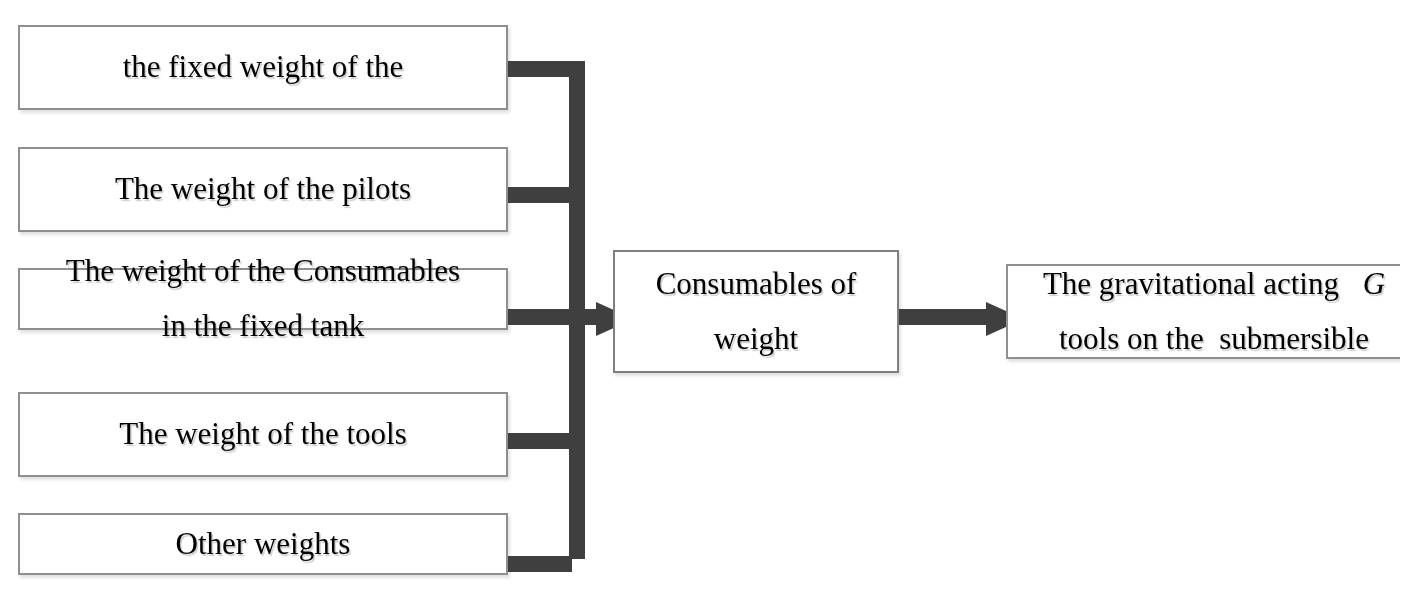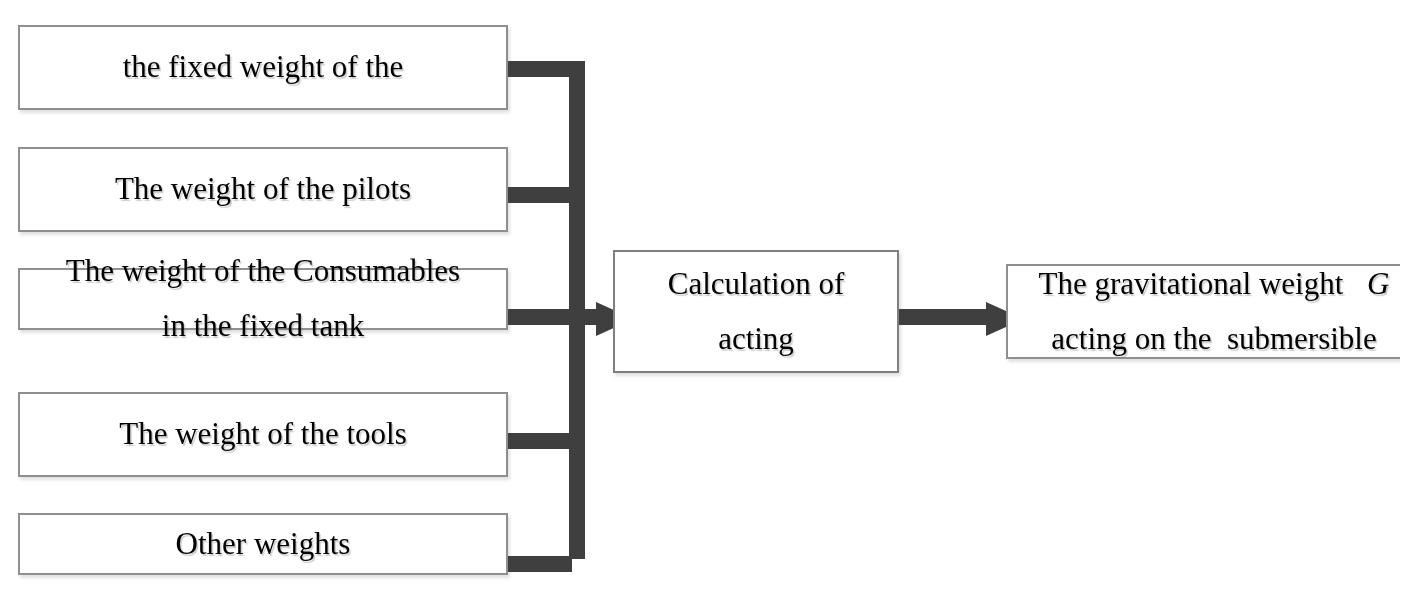--- a/index.html
+++ b/index.html
@@ -77,25 +77,25 @@
   <div class="hline" style="left:492px; top:171px; width:64px;"></div>
   <div class="hline" style="left:492px; top:417px; width:64px;"></div>
   <div class="hline" style="left:492px; top:540px; width:64px;"></div>
 
   <div class="vline" style="left:553px; top:45px; height:498px;"></div>
 
   <div class="hline" style="left:492px; top:293px; width:90px;"></div>
   <div class="arrowhead" style="left:580px; top:286px;"></div>
 
   <div class="box process" style="left:597px; top:234px; width:286px; height:123px;">
-    <div class="line">Calculation of</div>
-    <div class="line">acting</div>
+    <div class="line">Consumables of</div>
+    <div class="line">weight</div>
   </div>
 
   <div class="hline" style="left:883px; top:293px; width:89px;"></div>
   <div class="arrowhead" style="left:970px; top:286px;"></div>
 
   <div class="box" style="left:990px; top:248px; width:416px; height:95px;">
-    <div class="line"><span>The gravitational weight </span><span class="italic">G</span></div>
-    <div class="line">acting on the  submersible</div>
+    <div class="line"><span>The gravitational acting </span><span class="italic">G</span></div>
+    <div class="line">tools on the  submersible</div>
   </div>
 
 </div>
 
 </body></html>

